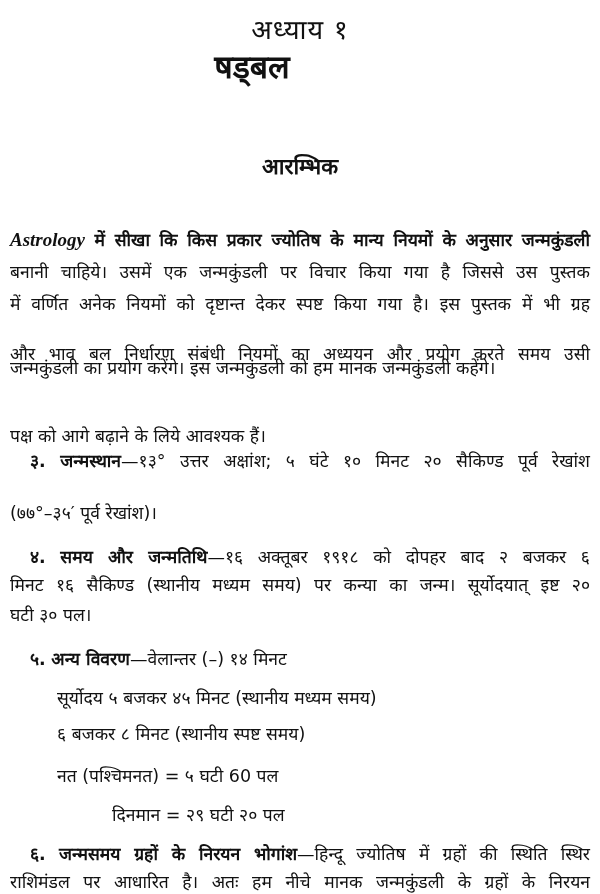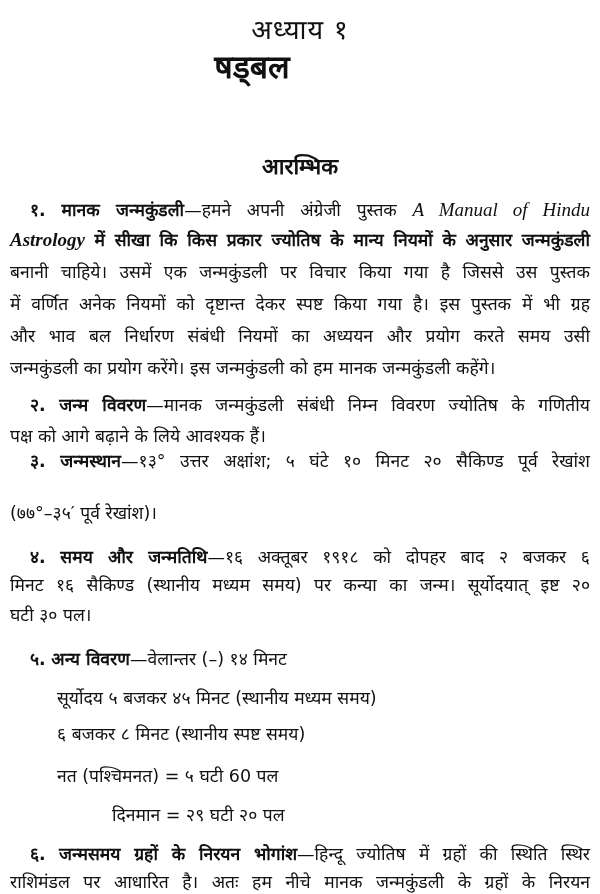--- a/index.html
+++ b/index.html
@@ -35,36 +35,28 @@
     i { font-family: "Liberation Serif", serif; font-style: italic; font-size: 19px; }
   </style>
 </head>
 <body>
 
 <div class="page">
   <div class="chapter-label">अध्याय १</div>
   <div class="chapter-title">षड्बल</div>
   <div class="section-title">आरम्भिक</div>
 
-  <div class="line indent" style="top:196px;">
-    <b>१.</b>
-    <b>मानक जन्मकुंडली</b><span>—हमने अपनी अंग्रेजी पुस्तक </span><i>A Manual of Hindu</i>
-  </div>
   <div class="line" style="top:226px;font-weight:bold;">
     <i>Astrology</i><span> में सीखा कि किस प्रकार ज्योतिष के मान्य नियमों के अनुसार जन्मकुंडली</span>
   </div>
   <div class="line" style="top:258px;">बनानी चाहिये। उसमें एक जन्मकुंडली पर विचार किया गया है जिससे उस पुस्तक</div>
   <div class="line" style="top:290px;">में वर्णित  अनेक नियमों को दृष्टान्त देकर स्पष्ट किया गया है। इस पुस्तक में भी ग्रह</div>
-  <div class="line" style="top:322px;font-family:Liberation Serif, serif;">और भाव बल निर्धारण संबंधी नियमों का अध्ययन और प्रयोग करते समय उसी</div>
+  <div class="line" style="top:340px;">और भाव बल निर्धारण संबंधी नियमों का अध्ययन और प्रयोग करते समय उसी</div>
   <div class="line last" style="top:354px;">जन्मकुंडली का प्रयोग करेंगे। इस जन्मकुंडली को हम मानक जन्मकुंडली कहेंगे।</div>
 
-  <div class="line indent" style="top:391px;">
-    <b>२.</b>
-    <b>जन्म विवरण</b><span>—मानक जन्मकुंडली संबंधी निम्न विवरण ज्योतिष के गणितीय</span>
-  </div>
   <div class="line last" style="top:422px;">पक्ष को आगे बढ़ाने के लिये आवश्यक हैं।</div>
 
   <div class="line indent" style="top:447px;">
     <b>३.</b>
     <b>जन्मस्थान</b><span>—१३° उत्तर अक्षांश; ५ घंटे १० मिनट २० सैकिण्ड पूर्व रेखांश</span>
   </div>
   <div class="line last" style="top:499px;">(७७°–३५′ पूर्व रेखांश)।</div>
 
   <div class="line indent" style="top:543px;">
     <b>४.</b>

